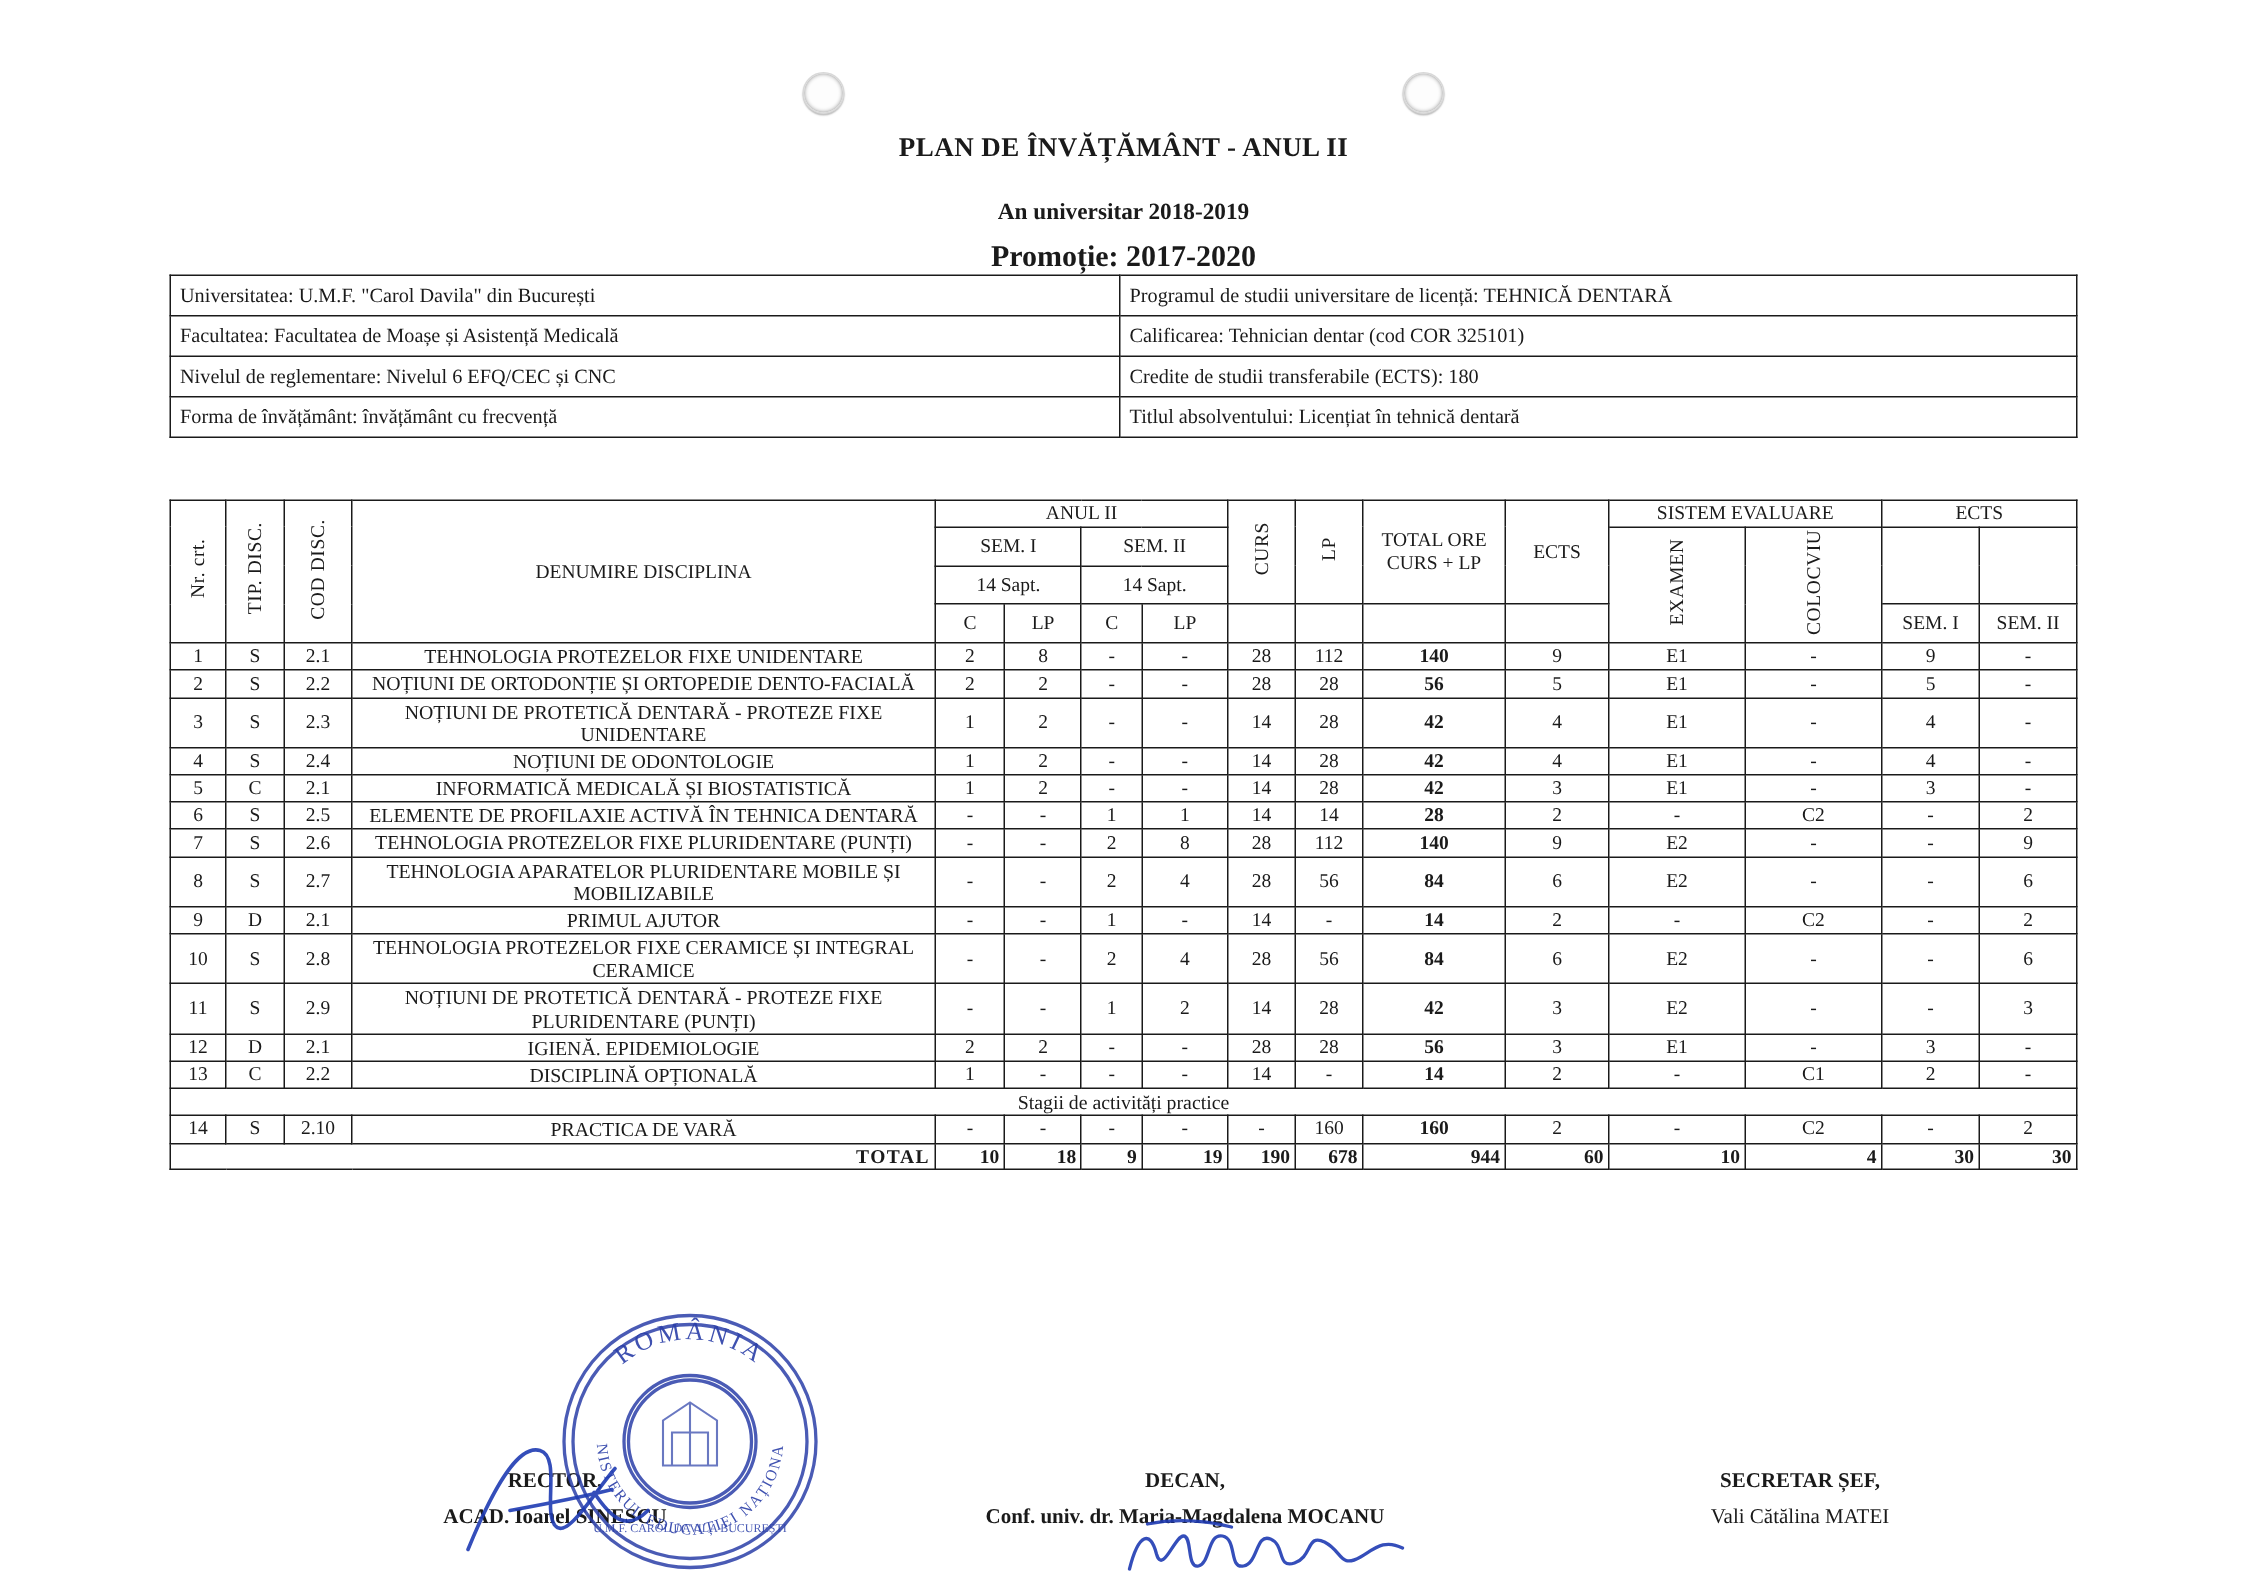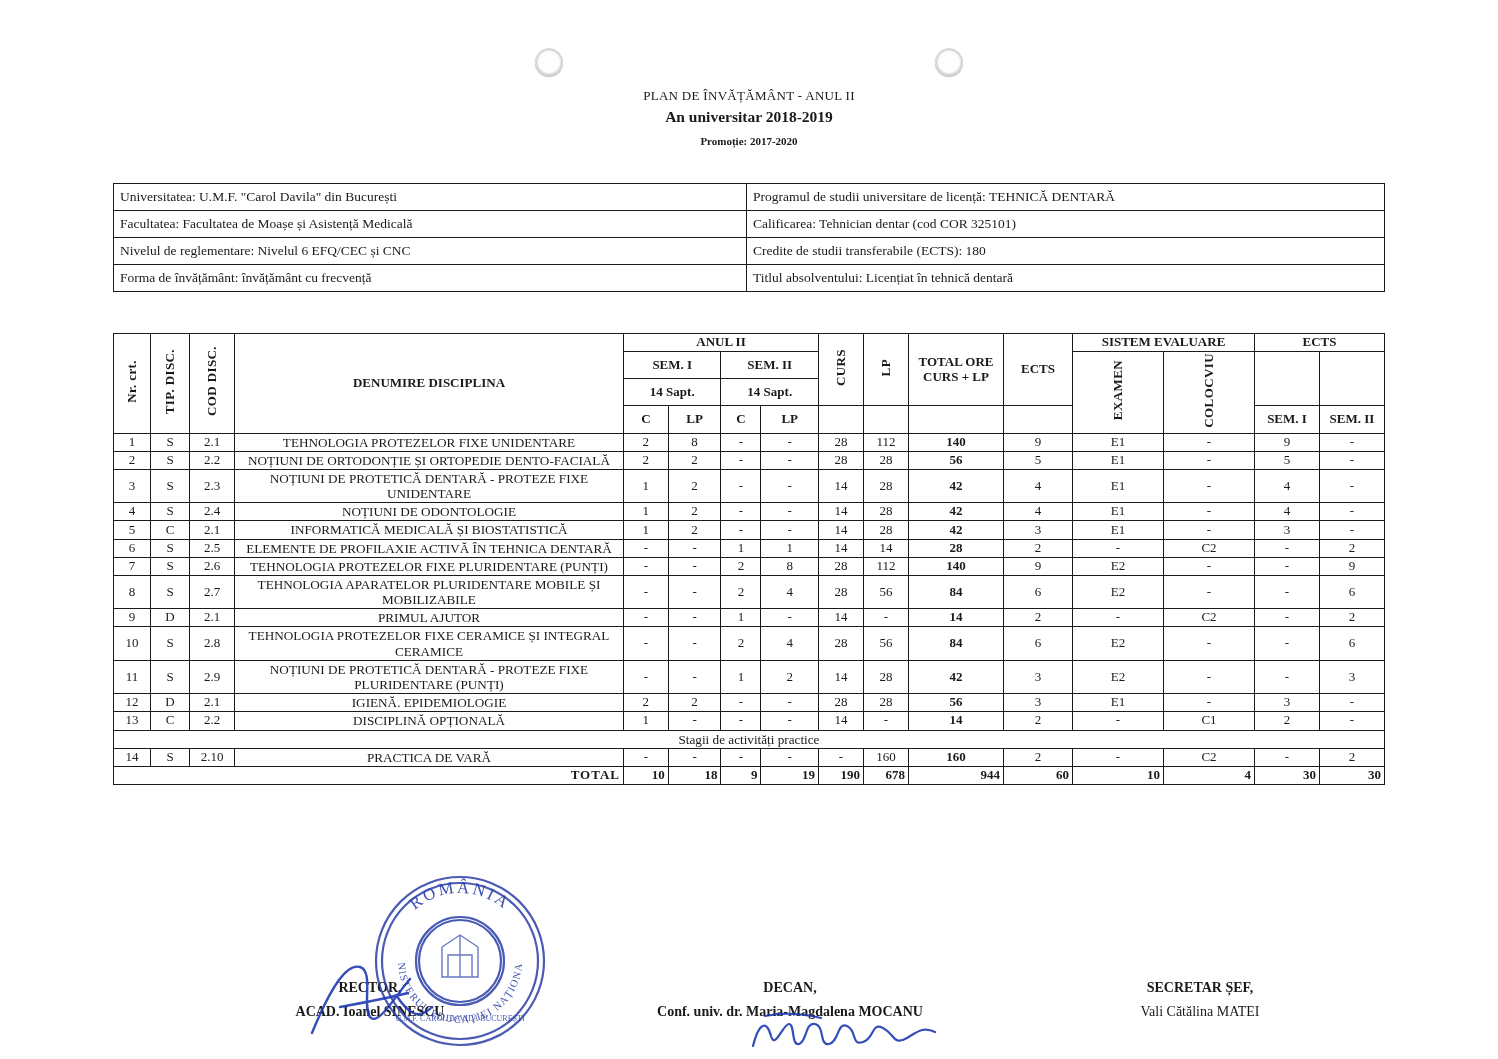--- a/index.html
+++ b/index.html
@@ -37,31 +37,31 @@
   }
 
   .title-block {
     position: absolute;
     top: 88px;
     left: 0;
     width: 1498px;
     text-align: center;
   }
   .title-main {
-    font-size: 13px;
-    font-weight: normal;
+    font-size: 18px;
+    font-weight: bold;
     letter-spacing: 0.3px;
   }
   .title-sub {
     font-size: 15.5px;
     font-weight: bold;
-    margin-top: 4px;
+    margin-top: 24px;
   }
   .title-sub2 {
-    font-size: 11px;
+    font-size: 20px;
     font-weight: bold;
     margin-top: 9px;
   }
 
   
   table.info {
     position: absolute;
     left: 113px;
     top: 183px;
     width: 1272px;
@@ -87,21 +87,21 @@
     font-size: 13px;
   }
   table.plan th, table.plan td {
     border: 1px solid #1a1a1a;
     padding: 1px 3px;
     text-align: center;
     vertical-align: middle;
     line-height: 1.15;
   }
   table.plan th {
-    font-weight: bold;
+    font-weight: normal;
     font-size: 13px;
   }
   .vert {
     writing-mode: vertical-rl;
     transform: rotate(180deg);
     white-space: nowrap;
     letter-spacing: 0.4px;
   }
   td.disc {
     text-align: left;

